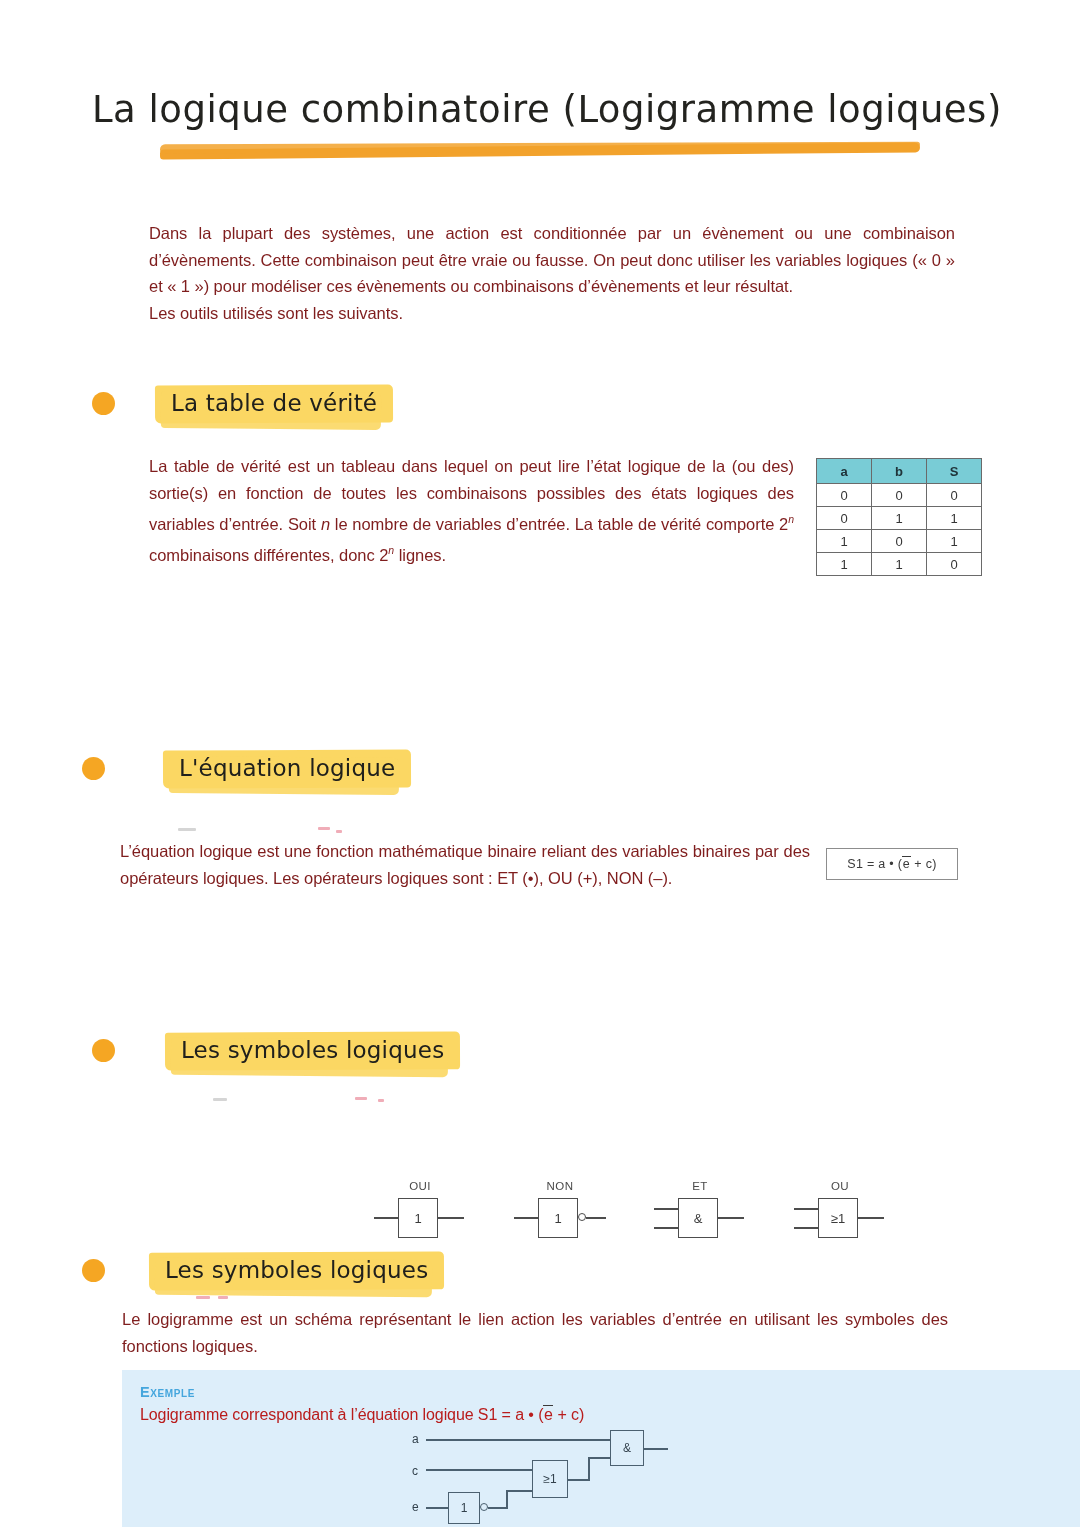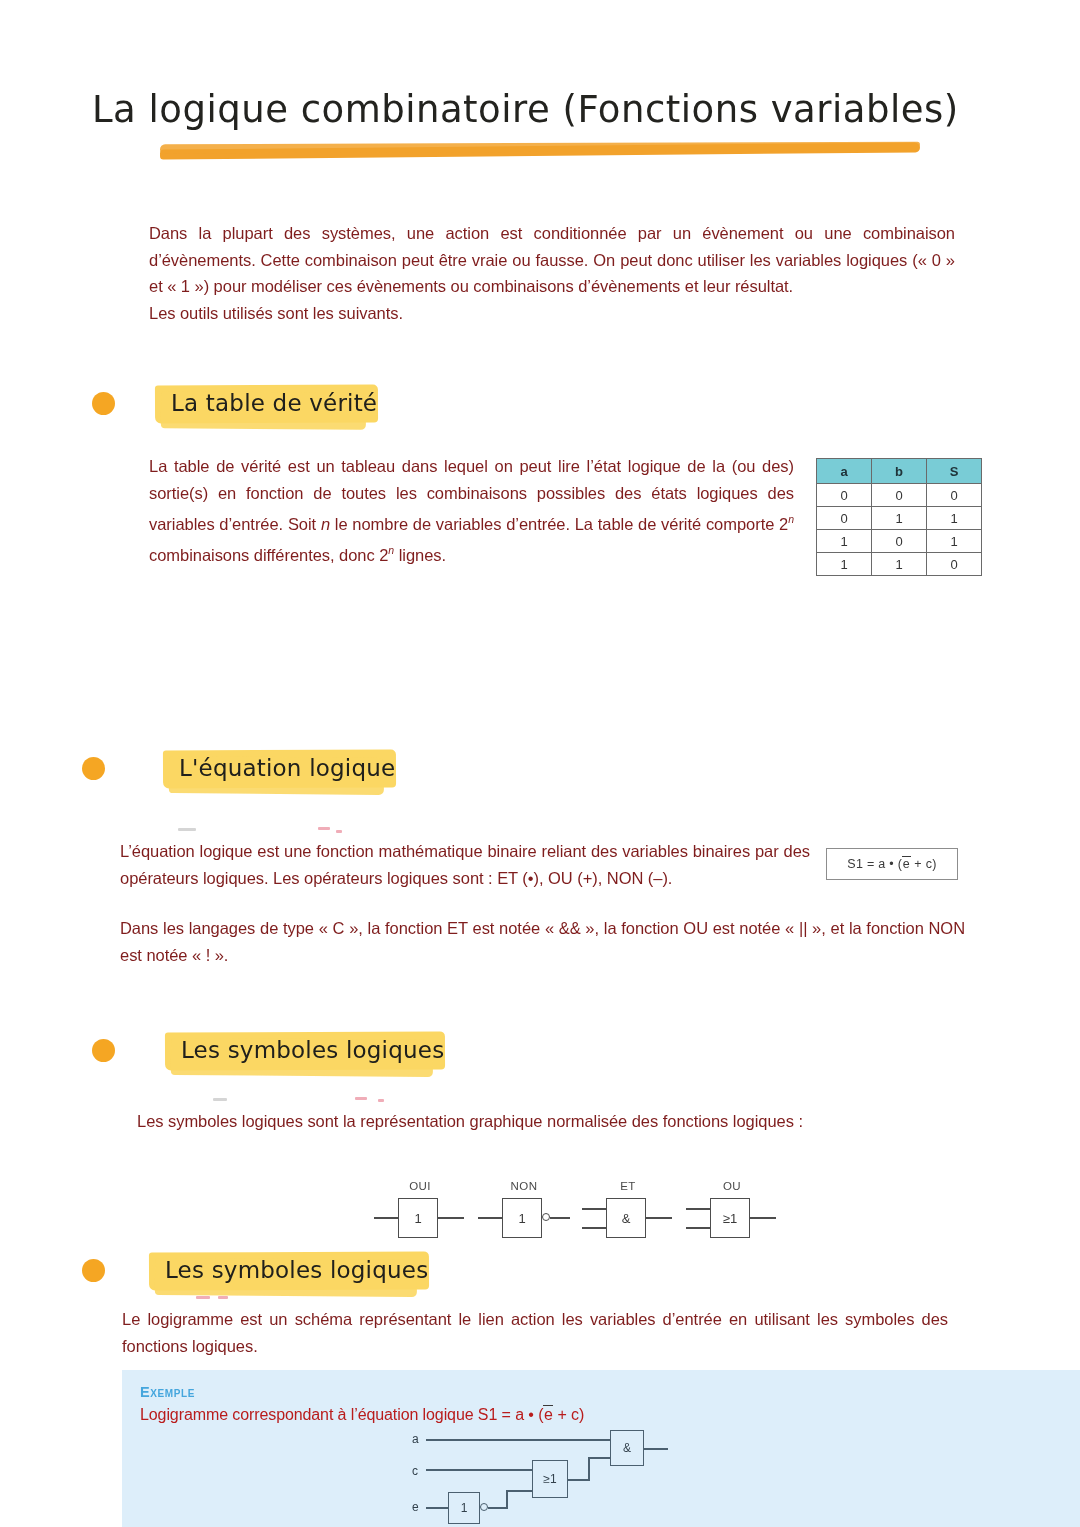--- a/index.html
+++ b/index.html
@@ -96,21 +96,21 @@
     height: 23px;
     border-radius: 50%;
     background: #f5a623;
     flex: 0 0 auto;
   }
   .hl-title {
     position: relative;
     font-family: "DejaVu Sans", sans-serif;
     font-size: 23px;
     color: #20201c;
-    padding: 7px 1px 8px 16px;
+    padding: 7px 16px 8px 16px;
     white-space: nowrap;
     z-index: 1;
     letter-spacing: 0.2px;
   }
   .hl-title::before {
     content: "";
     position: absolute;
     left: 0; top: 2px;
     width: 100%;
     height: calc(100% - 3px);
@@ -181,20 +181,21 @@
   }
   .ovl { border-top: 1.1px solid #3a3a3a; padding: 0 .5px; }
 
   
   .gates {
     position: absolute;
     left: 368px;
     top: 1180px;
     display: flex;
     align-items: flex-end;
+    gap: 36px;
   }
   .gate { position: relative; width: 104px; height: 60px; }
   .gate-label {
     position: absolute;
     top: 0;
     left: 0;
     width: 100%;
     text-align: center;
     font-size: 11.5px;
     color: #4a4a4a;
@@ -304,21 +305,21 @@
     border-radius: 1px;
   }
   .artifact.grey { background: #b9b9b9; opacity: .6; }
 </style>
 </head>
 <body>
 
 <div class="page">
 
   <div class="title-wrap">
-    <div class="doc-title">La logique combinatoire (Fonctions variables)</div>
+    <div class="doc-title">La logique combinatoire (Logigramme logiques)</div>
     <div class="title-underline"></div>
   </div>
 
   <div class="para" id="intro-para">
     <span>Dans la plupart des systèmes, une action est conditionnée par un évènement ou une combinaison d’évènements. Cette combinaison peut être vraie ou fausse. On peut donc utiliser les variables logiques (« 0 » et « 1 ») pour modéliser ces évènements ou combinaisons d’évènements et leur résultat.</span><br>
     <span>Les outils utilisés sont les suivants.</span>
   </div>
 
   <div class="section-head" id="head-tv">
     <span class="bullet"></span>
@@ -368,36 +369,34 @@
   <div class="section-head" id="head-eq">
     <span class="bullet"></span>
     <span class="hl-title">L'équation logique</span>
   </div>
 
   <div class="artifact grey" style="left:178px; top:828px; width:18px;"></div>
   <div class="artifact" style="left:318px; top:827px; width:12px;"></div>
   <div class="artifact" style="left:336px; top:830px; width:6px;"></div>
 
   <div class="para" id="eq-para">L’équation logique est une fonction mathématique binaire reliant des variables binaires par des opérateurs logiques. Les opérateurs logiques sont : ET (•), OU (+), NON (–).</div>
-  <div class="para" id="eq-para2">Dans les langages de type « C », la fonction ET est notée « &amp;&amp; », la fonction OU est notée « || », et la fonction NON est notée « ! ».</div>
 
   <div class="eq-box">
     <span>S1 = a • (</span><span class="ovl">e</span><span> + c)</span>
   </div>
 
   <div class="section-head" id="head-sym">
     <span class="bullet"></span>
     <span class="hl-title">Les symboles logiques</span>
   </div>
 
   <div class="artifact grey" style="left:213px; top:1098px; width:14px;"></div>
   <div class="artifact" style="left:355px; top:1097px; width:12px;"></div>
   <div class="artifact" style="left:378px; top:1099px; width:6px;"></div>
 
-  <div class="para" id="sym-para">Les symboles logiques sont la représentation graphique normalisée des fonctions logiques :</div>
 
   <div class="gates">
 
     <div class="gate">
       <div class="gate-label">OUI</div>
       <div class="wire w-in1"></div>
       <div class="gate-body">1</div>
       <div class="wire w-out"></div>
     </div>
 

